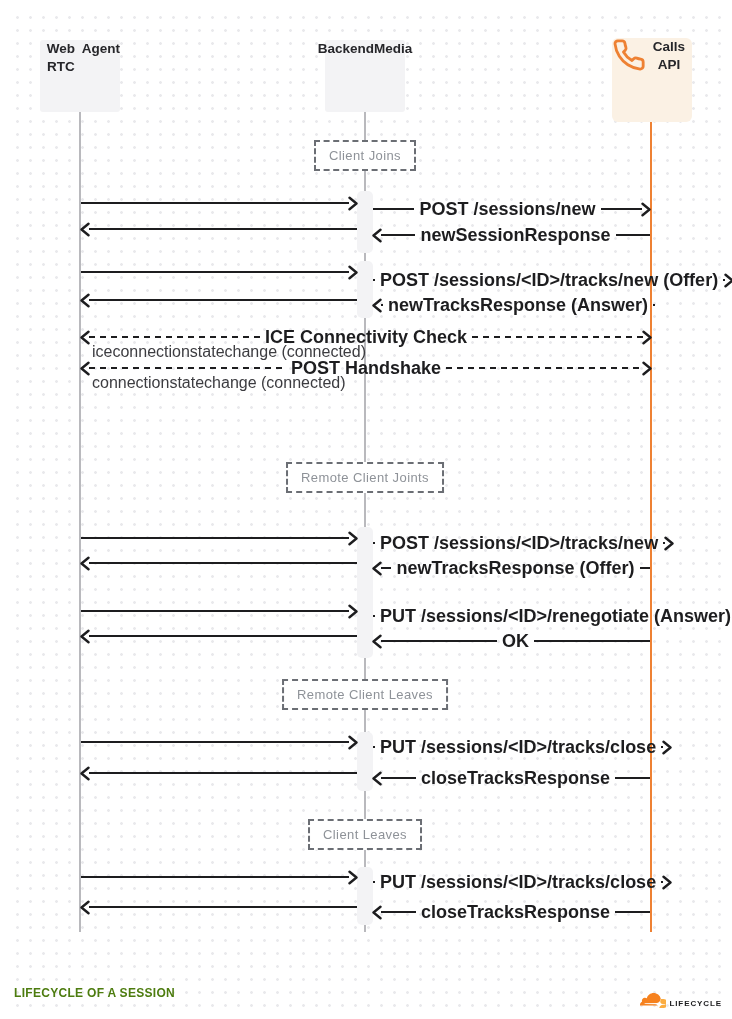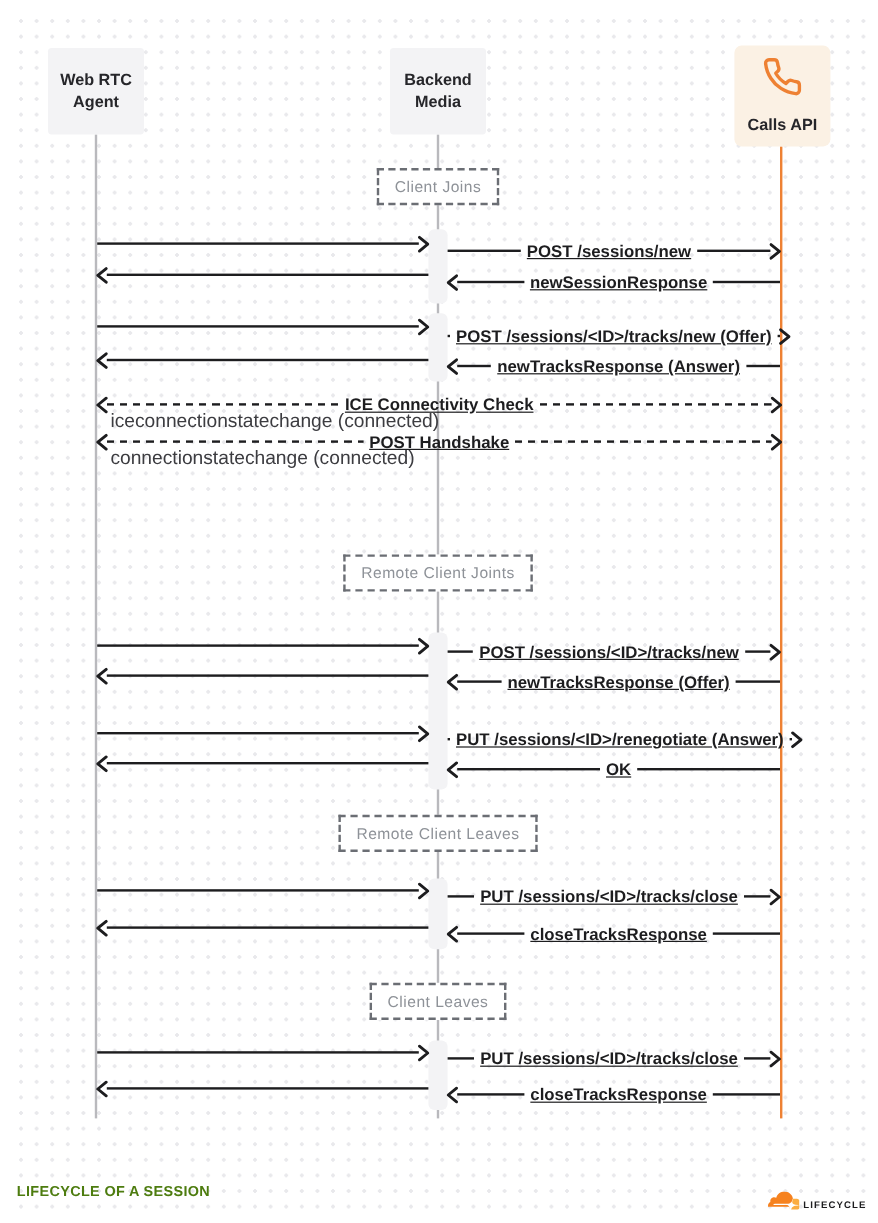--- a/index.html
+++ b/index.html
@@ -10,40 +10,40 @@
   .dots{
     position:absolute;inset:8px;border-radius:8px;
     background-image:radial-gradient(circle,#e9e9ec 1.3px,transparent 1.5px);
     background-size:13px 13px;background-position:3px 3px;
   }
   
   .lifeline{position:absolute;width:2px;background:#b9b9bd;z-index:1;}
   .lifeline.orange{background:#ee8133;}
   
   .actor{
-    position:absolute;z-index:4;display:flex;flex-direction:column;align-items:center;justify-content:center;
+    position:absolute;z-index:4;display:flex;flex-direction:row;justify-content:center;
     text-align:center;font-weight:bold;font-size:13.5px;line-height:1.35;color:#26262a;
     background:#f3f3f5;border-radius:3px;width:80px;height:72px;top:40px;
   }
   .actor.api{background:#fbf1e4;border-radius:6px;height:84px;top:38px;}
   .actor.api .phone{margin-bottom:8px;}
   
   .bar{position:absolute;left:357px;width:16px;background:#f3f3f5;border-radius:5px;z-index:2;}
   
   .section{
     position:absolute;left:365px;transform:translateX(-50%);z-index:4;
     border:2px dashed #6b6e74;background:#ffffff;color:#8e9298;
     font-size:13px;letter-spacing:.4px;padding:6px 13px;white-space:nowrap;
   }
   
   .arrow{position:absolute;display:flex;align-items:center;height:18px;transform:translateY(-50%);z-index:3;color:#1d1d1f;}
   .arrow.orange{color:#ee8133;}
   .seg{flex:1 1 0;min-width:2px;height:2.4px;background:currentColor;}
   .seg.dashed{background:repeating-linear-gradient(90deg,currentColor 0 6px,transparent 6px 11px);}
-  .lbl{font-weight:bold;font-size:14px;padding:0 5px;white-space:nowrap;text-decoration:underline;}
+  .lbl{font-weight:bold;font-size:18px;padding:0 5px;white-space:nowrap;}
   .head{flex:0 0 auto;display:block;margin:0 -1px;}
   .head.flip{transform:scaleX(-1);}
   .span-l{left:81px;width:276px;}
   .span-r{left:373px;width:277px;}
   .span-f{left:81px;width:570px;}
   
   .subtext{position:absolute;z-index:3;font-size:16px;color:#3c3c40;white-space:nowrap;}
   
   .title{position:absolute;left:14px;top:986px;font-size:12px;font-weight:bold;letter-spacing:.3px;color:#4d7c0f;z-index:5;}
   .logo{position:absolute;right:10px;top:993px;display:flex;align-items:center;gap:3px;z-index:5;}

